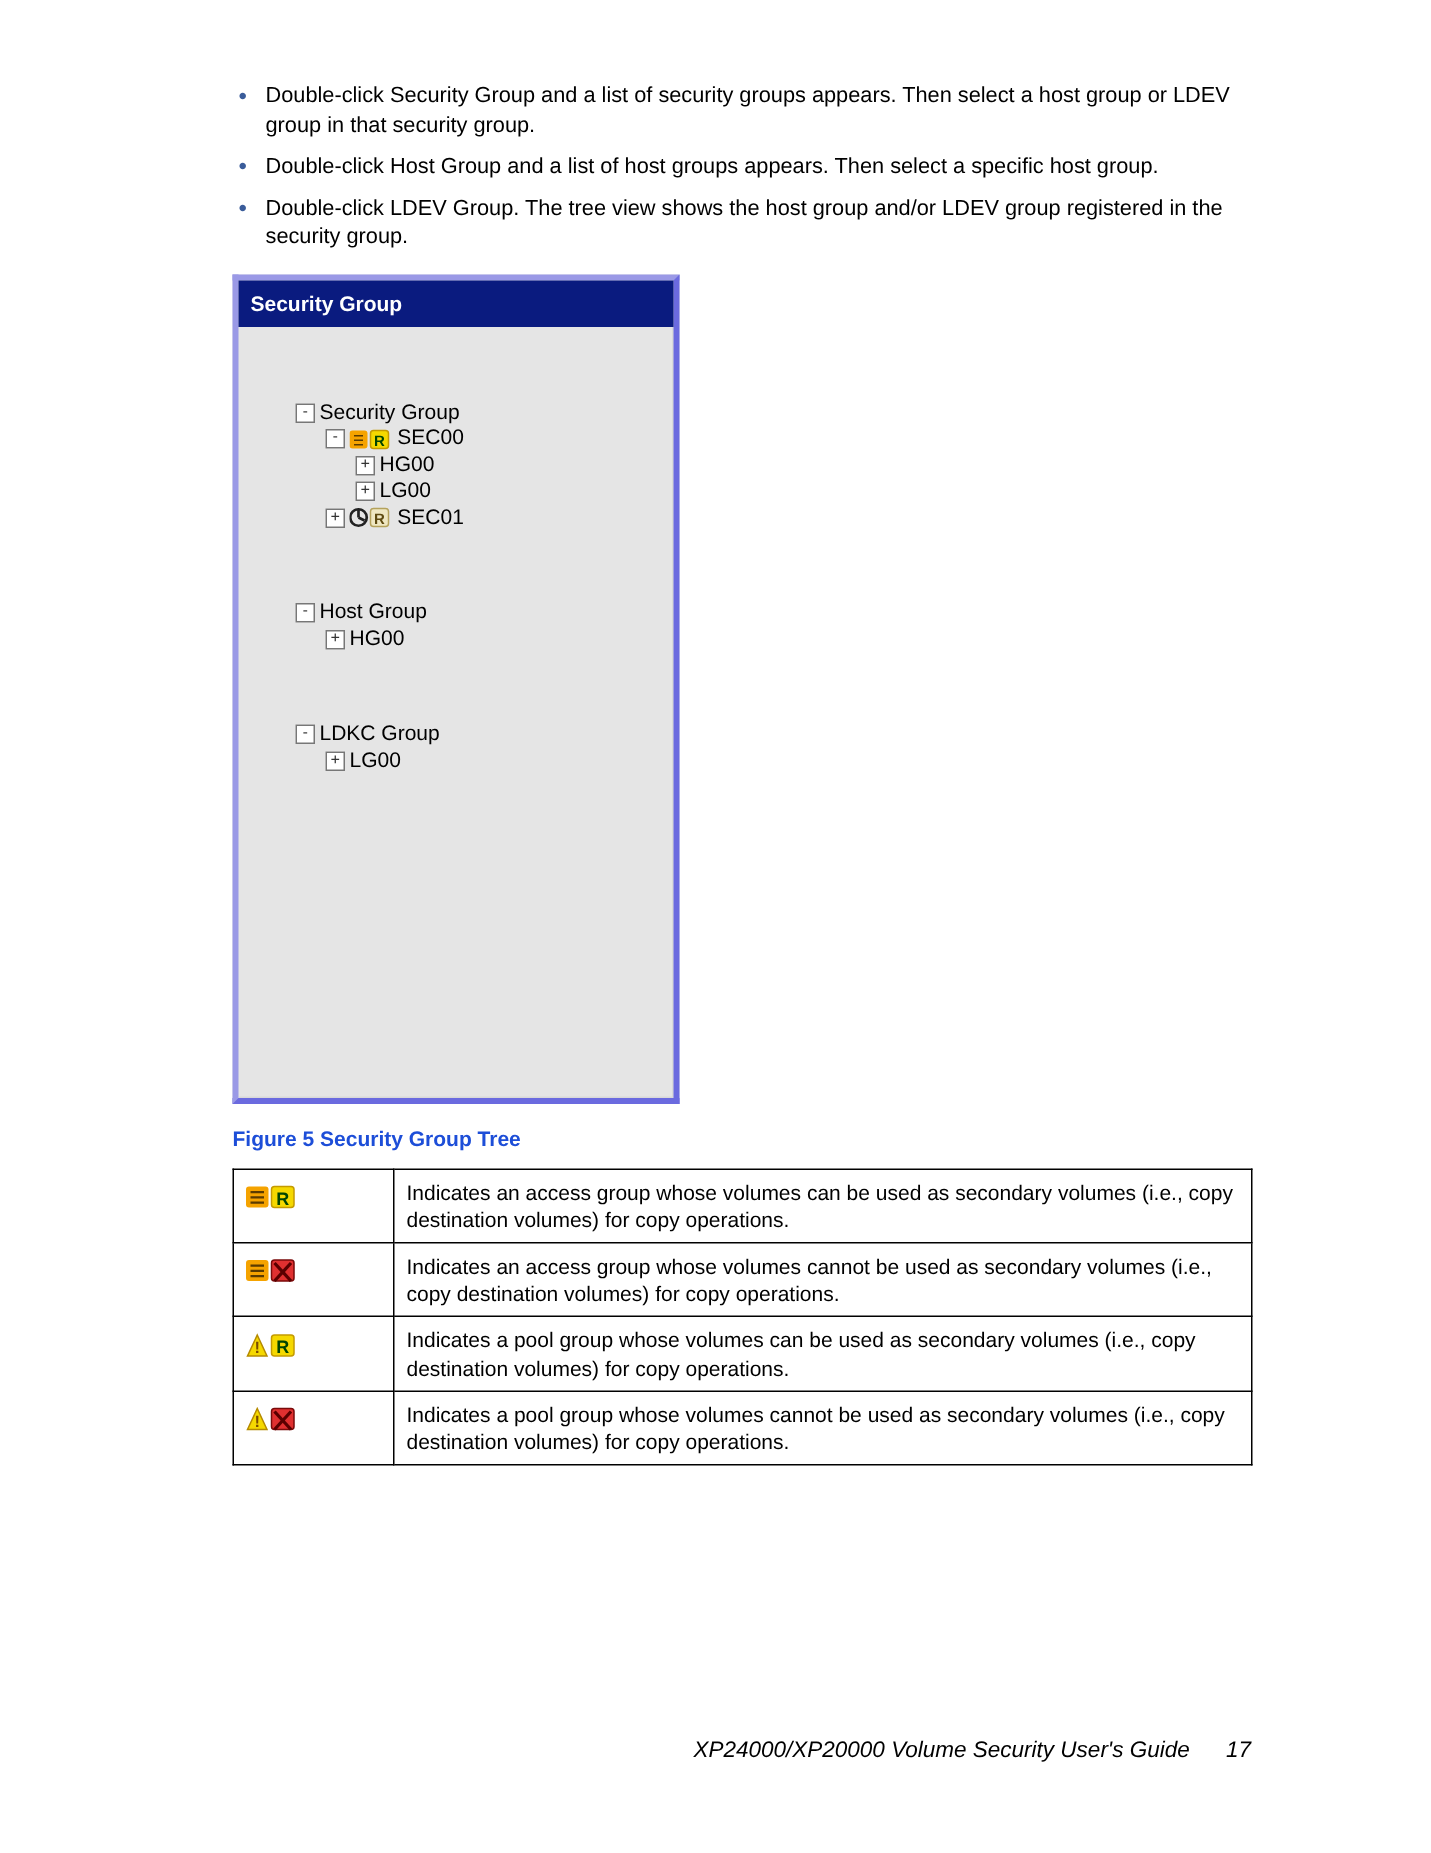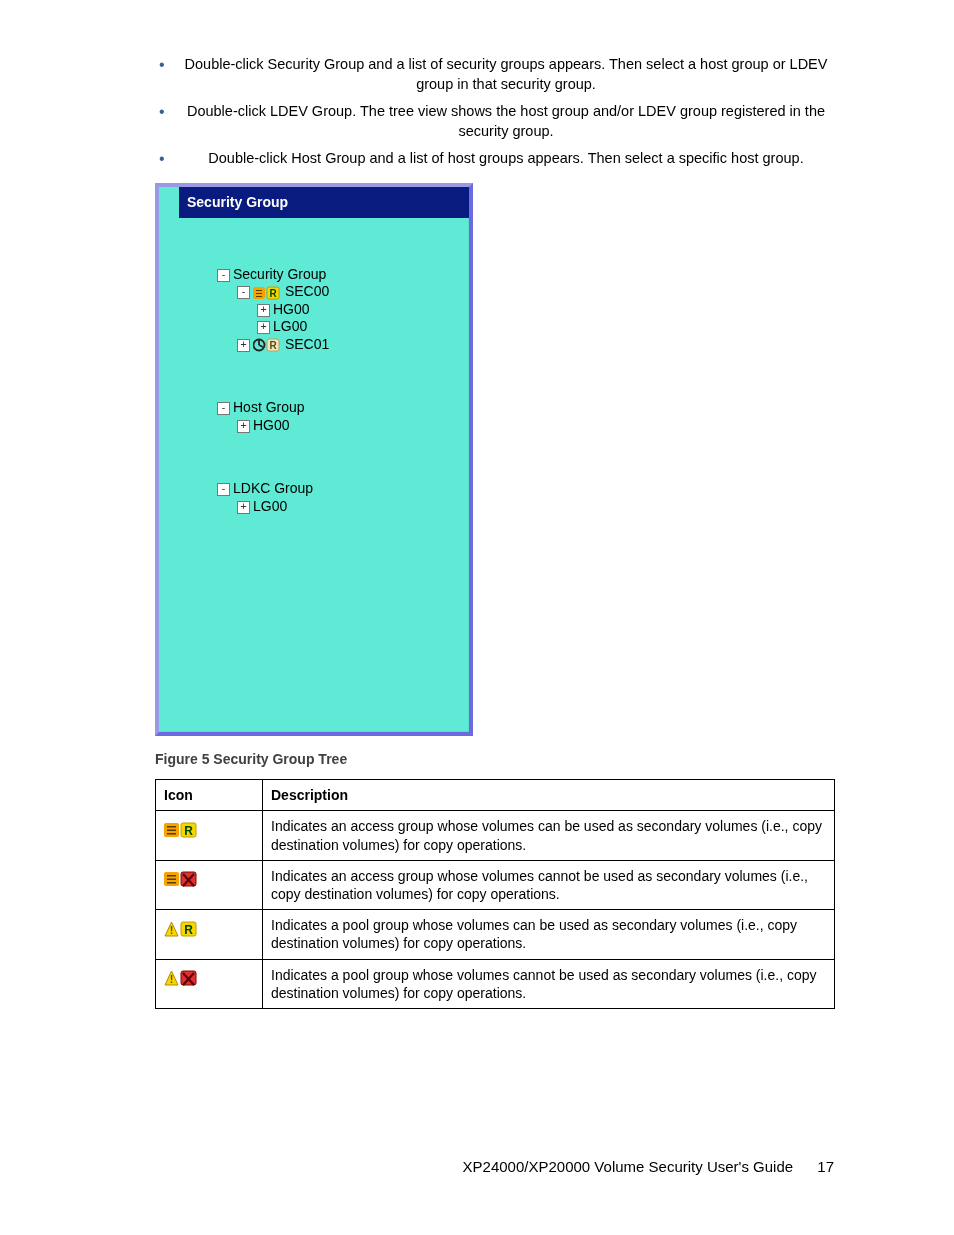--- a/index.html
+++ b/index.html
@@ -13,41 +13,40 @@
     font-size: 14.5px;
     color: #000;
   }
   .content {
     position: absolute;
     left: 155px;
     top: 55px;
     width: 680px;
     line-height: 1.35;
   }
-  ul.bullets { list-style: none; padding: 0; margin: 0 0 14px 0; text-align: center; }
+  ul.bullets { list-style: none; padding: 0; margin: 0 0 14px 0; }
   ul.bullets li { position: relative; padding-left: 22px; margin-bottom: 8px; }
   ul.bullets li::before {
     content: "•";
     position: absolute;
     left: 4px;
     top: 0;
     color: #3a5c9a;
     font-size: 16px;
     line-height: 1.2;
   }
   .panel-frame {
     width: 290px;
     margin-top: 8px;
     border-top: 4px solid #9a99e6;
     border-left: 4px solid #9a99e6;
     border-right: 4px solid #6b6adf;
     border-bottom: 4px solid #6b6adf;
-    background: #5eead4;
+    background: #e5e5e5;
     box-shadow: inset -1px -1px 0 rgba(0,0,0,0.05);
-    padding-left: 20px;
   }
   .panel-title {
     background: #0a1b7f;
     color: #fff;
     font-weight: bold;
     font-size: 14px;
     padding: 6px 8px;
     font-family: Arial, sans-serif;
   }
   .tree-area {
@@ -79,21 +78,21 @@
     padding: 0 2px;
   }
   .ind0 { padding-left: 0px; }
   .ind1 { padding-left: 16px; }
   .ind2 { padding-left: 36px; margin-top: 46px; }
   .ind3 { padding-left: 56px; }
   .ind4 { padding-left: 76px; }
   .ic-pair { display:inline-block; vertical-align: middle; height:14px; }
   .ic-pair svg { vertical-align: top; }
   .figure-caption {
-    color: #404040;
+    color: #1d4ed8;
     font-weight: bold;
     font-size: 14px;
     margin-top: 14px;
     margin-bottom: 10px;
   }
   table.icon-table {
     border-collapse: collapse;
     width: 680px;
     font-size: 14px;
     border: 1.5px solid #000;
@@ -111,31 +110,32 @@
     vertical-align: top;
     line-height: 1.3;
   }
   .icon-cell { width: 90px; }
   .footer {
     position: absolute;
     bottom: 60px;
     right: 120px;
     font-size: 15px;
     color: #000;
+    font-style: italic;
   }
   .footer .pg { margin-left: 20px; }
 </style>
 </head>
 <body>
 
 <div class="content">
   <ul class="bullets">
     <li>Double-click Security Group and a list of security groups appears. Then select a host group or LDEV group in that security group.</li>
+    <li>Double-click Host Group and a list of host groups appears. Then select a specific host group.</li>
     <li>Double-click LDEV Group. The tree view shows the host group and/or LDEV group registered in the security group.</li>
-    <li>Double-click Host Group and a list of host groups appears. Then select a specific host group.</li>
   </ul>
 
   <div class="panel-frame">
     <div class="panel-title">Security Group</div>
     <div class="tree-area">
       <div class="tree-row ind2"><span class="exp">-</span><span>Security Group</span></div>
       <div class="tree-row ind3"><span class="exp">-</span><span class="ic-pair"><svg width="28" height="14">
               <rect x="0" y="1" width="12" height="12" rx="2" fill="#f5a300"></rect>
               <path d="M3 4h6v1h-6z M3 7h6v1h-6z M3 10h6v1h-6z" fill="#5a3b00"></path>
               <rect x="14" y="1" width="12" height="12" rx="2" fill="#f5d800" stroke="#c49a00"></rect>
@@ -154,24 +154,20 @@
       <div class="tree-row ind3"><span class="exp">+</span><span>HG00</span></div>
       <div class="tree-row ind2"><span class="exp">-</span><span>LDKC Group</span></div>
       <div class="tree-row ind3"><span class="exp">+</span><span>LG00</span></div>
     </div>
   </div>
 
   <div class="figure-caption">Figure 5 Security Group Tree</div>
 
   <table class="icon-table">
     <tbody>
-        <tr>
-      <th class="icon-cell">Icon</th>
-      <th>Description</th>
-    </tr>
     <tr>
       <td class="icon-cell"><span class="ic-pair"><svg width="34" height="18">
                 <rect x="0" y="2" width="15" height="14" rx="2" fill="#f5a300"></rect>
                 <path d="M3 5h9v1.5h-9z M3 8.5h9v1.5h-9z M3 12h9v1.5h-9z" fill="#5a3b00"></path>
                 <rect x="17" y="2" width="15" height="14" rx="2" fill="#f5d800" stroke="#c49a00"></rect>
                 <text x="24.5" y="14" font-size="12" font-weight="bold" text-anchor="middle" fill="#004400">R</text>
               </svg></span></td>
       <td>Indicates an access group whose volumes can be used as secondary volumes (i.e., copy destination volumes) for copy operations.</td>
     </tr>
     <tr>

